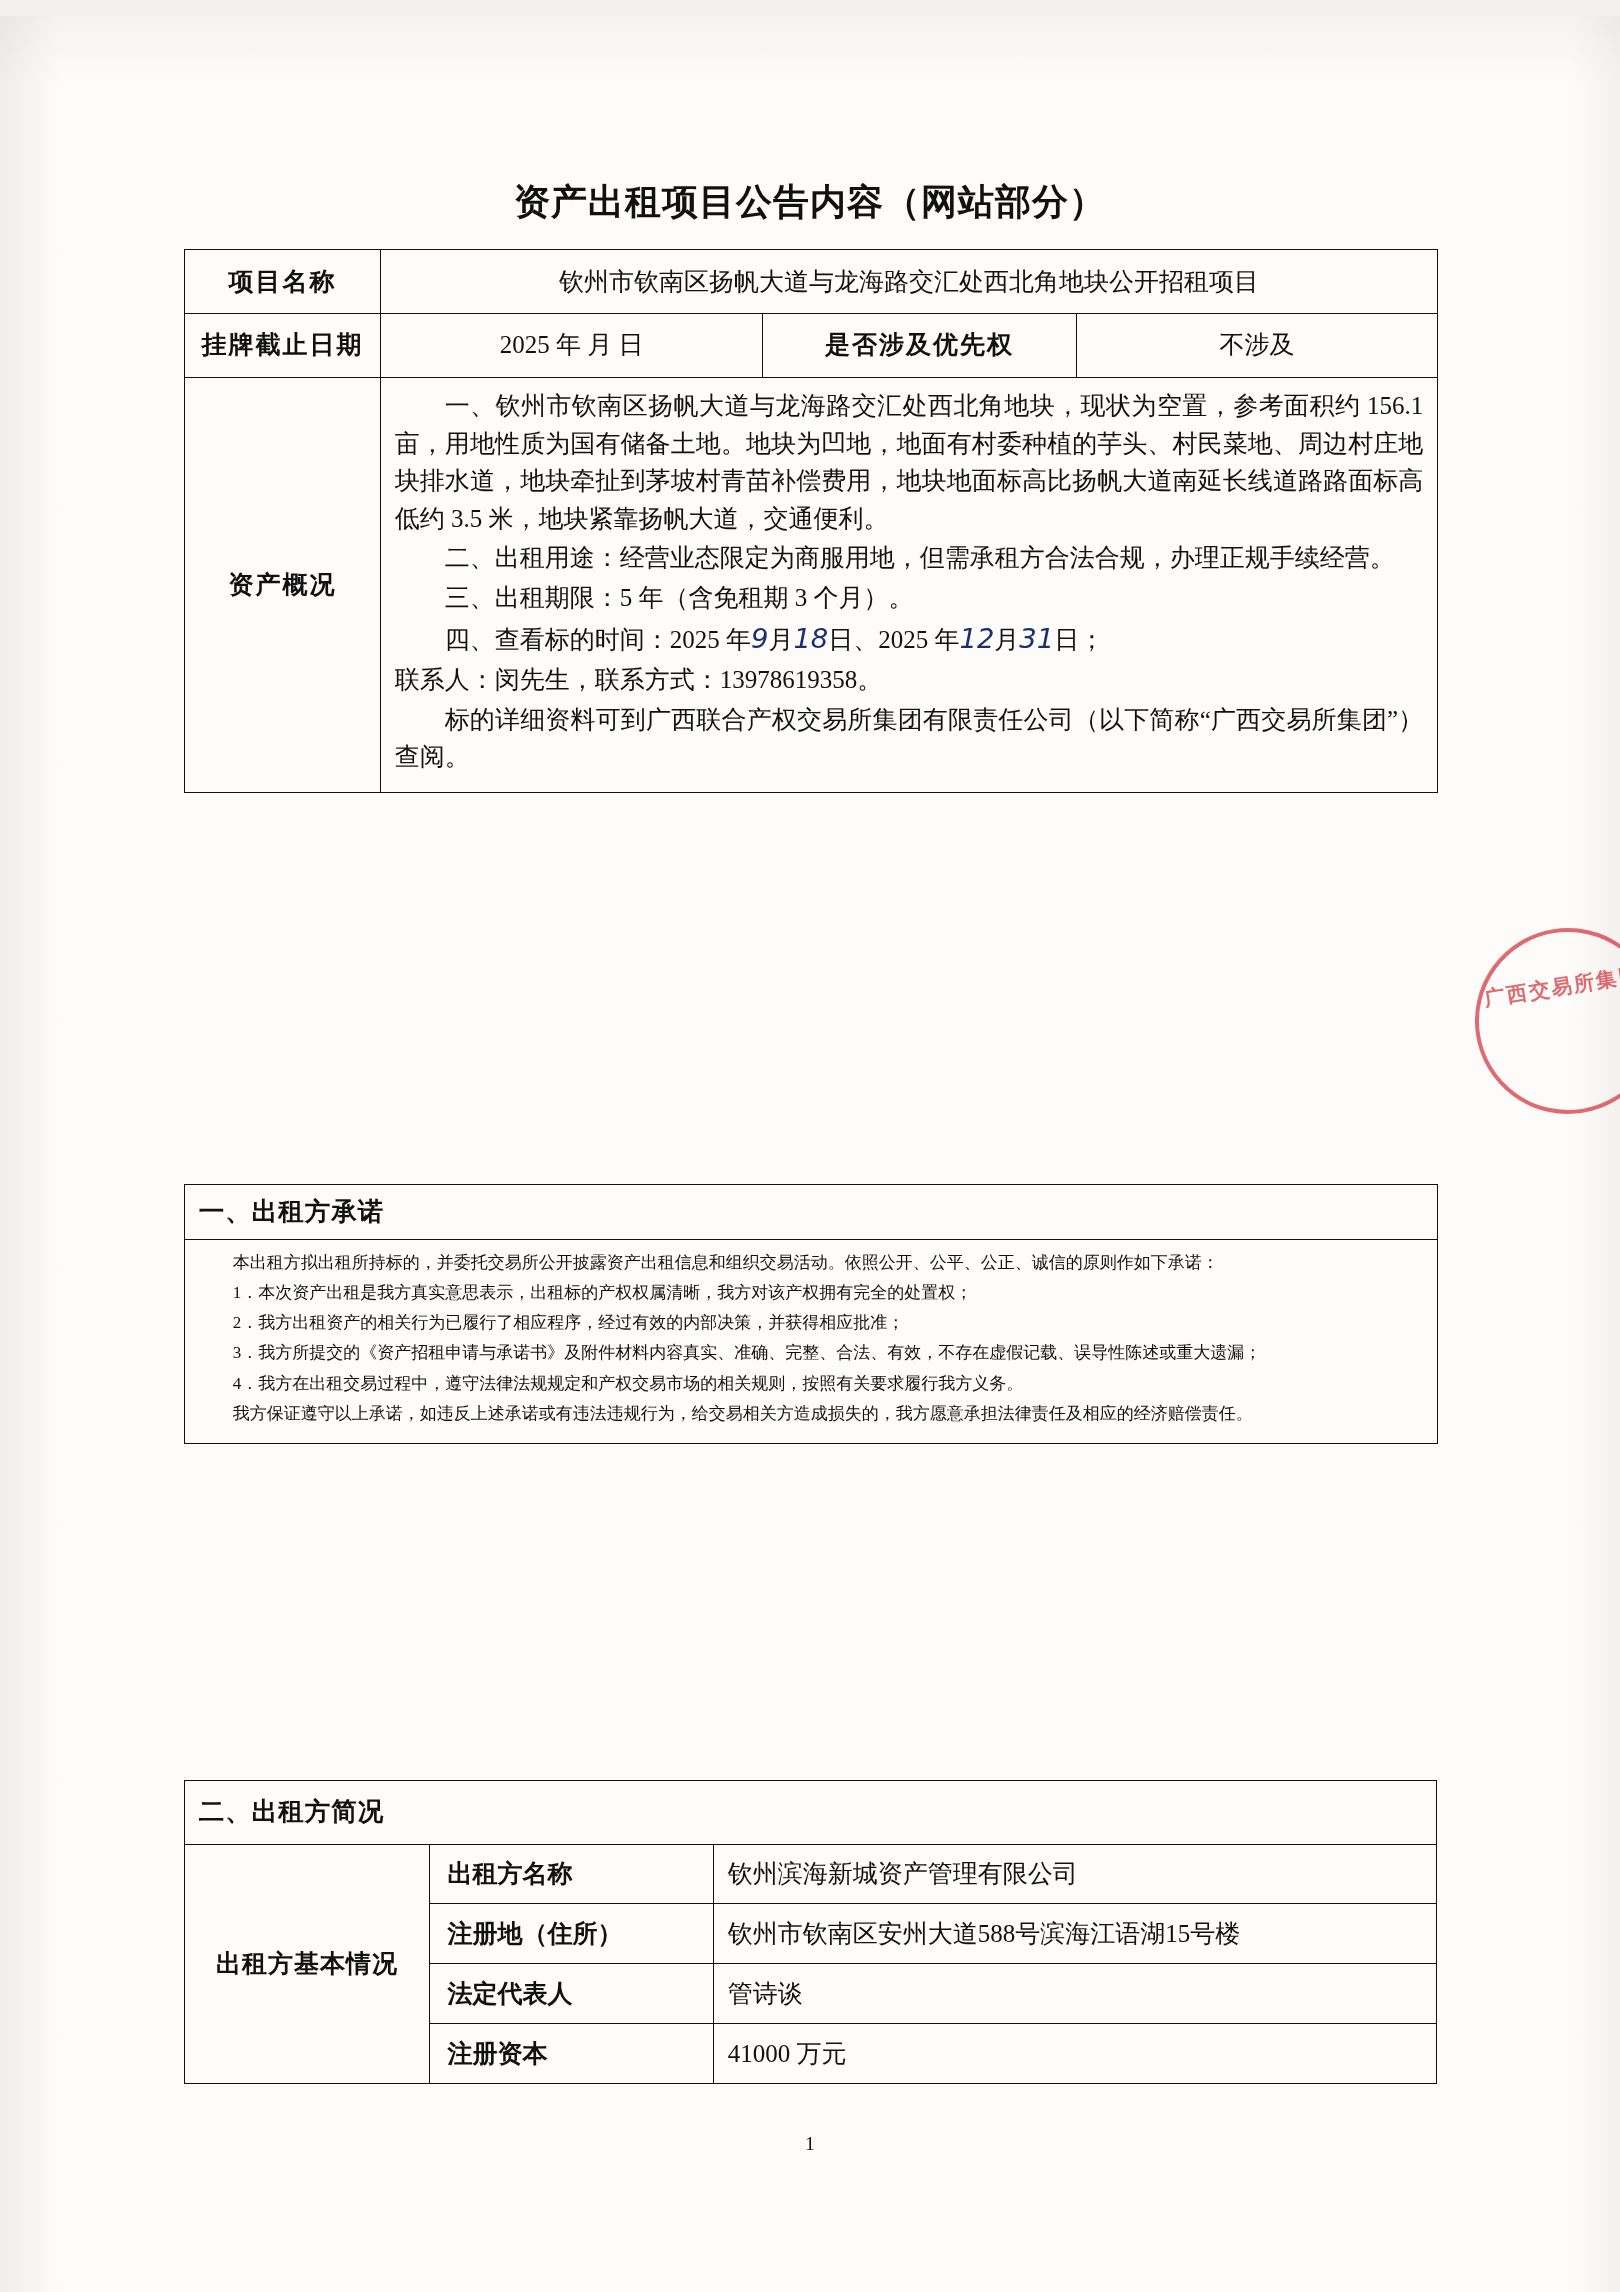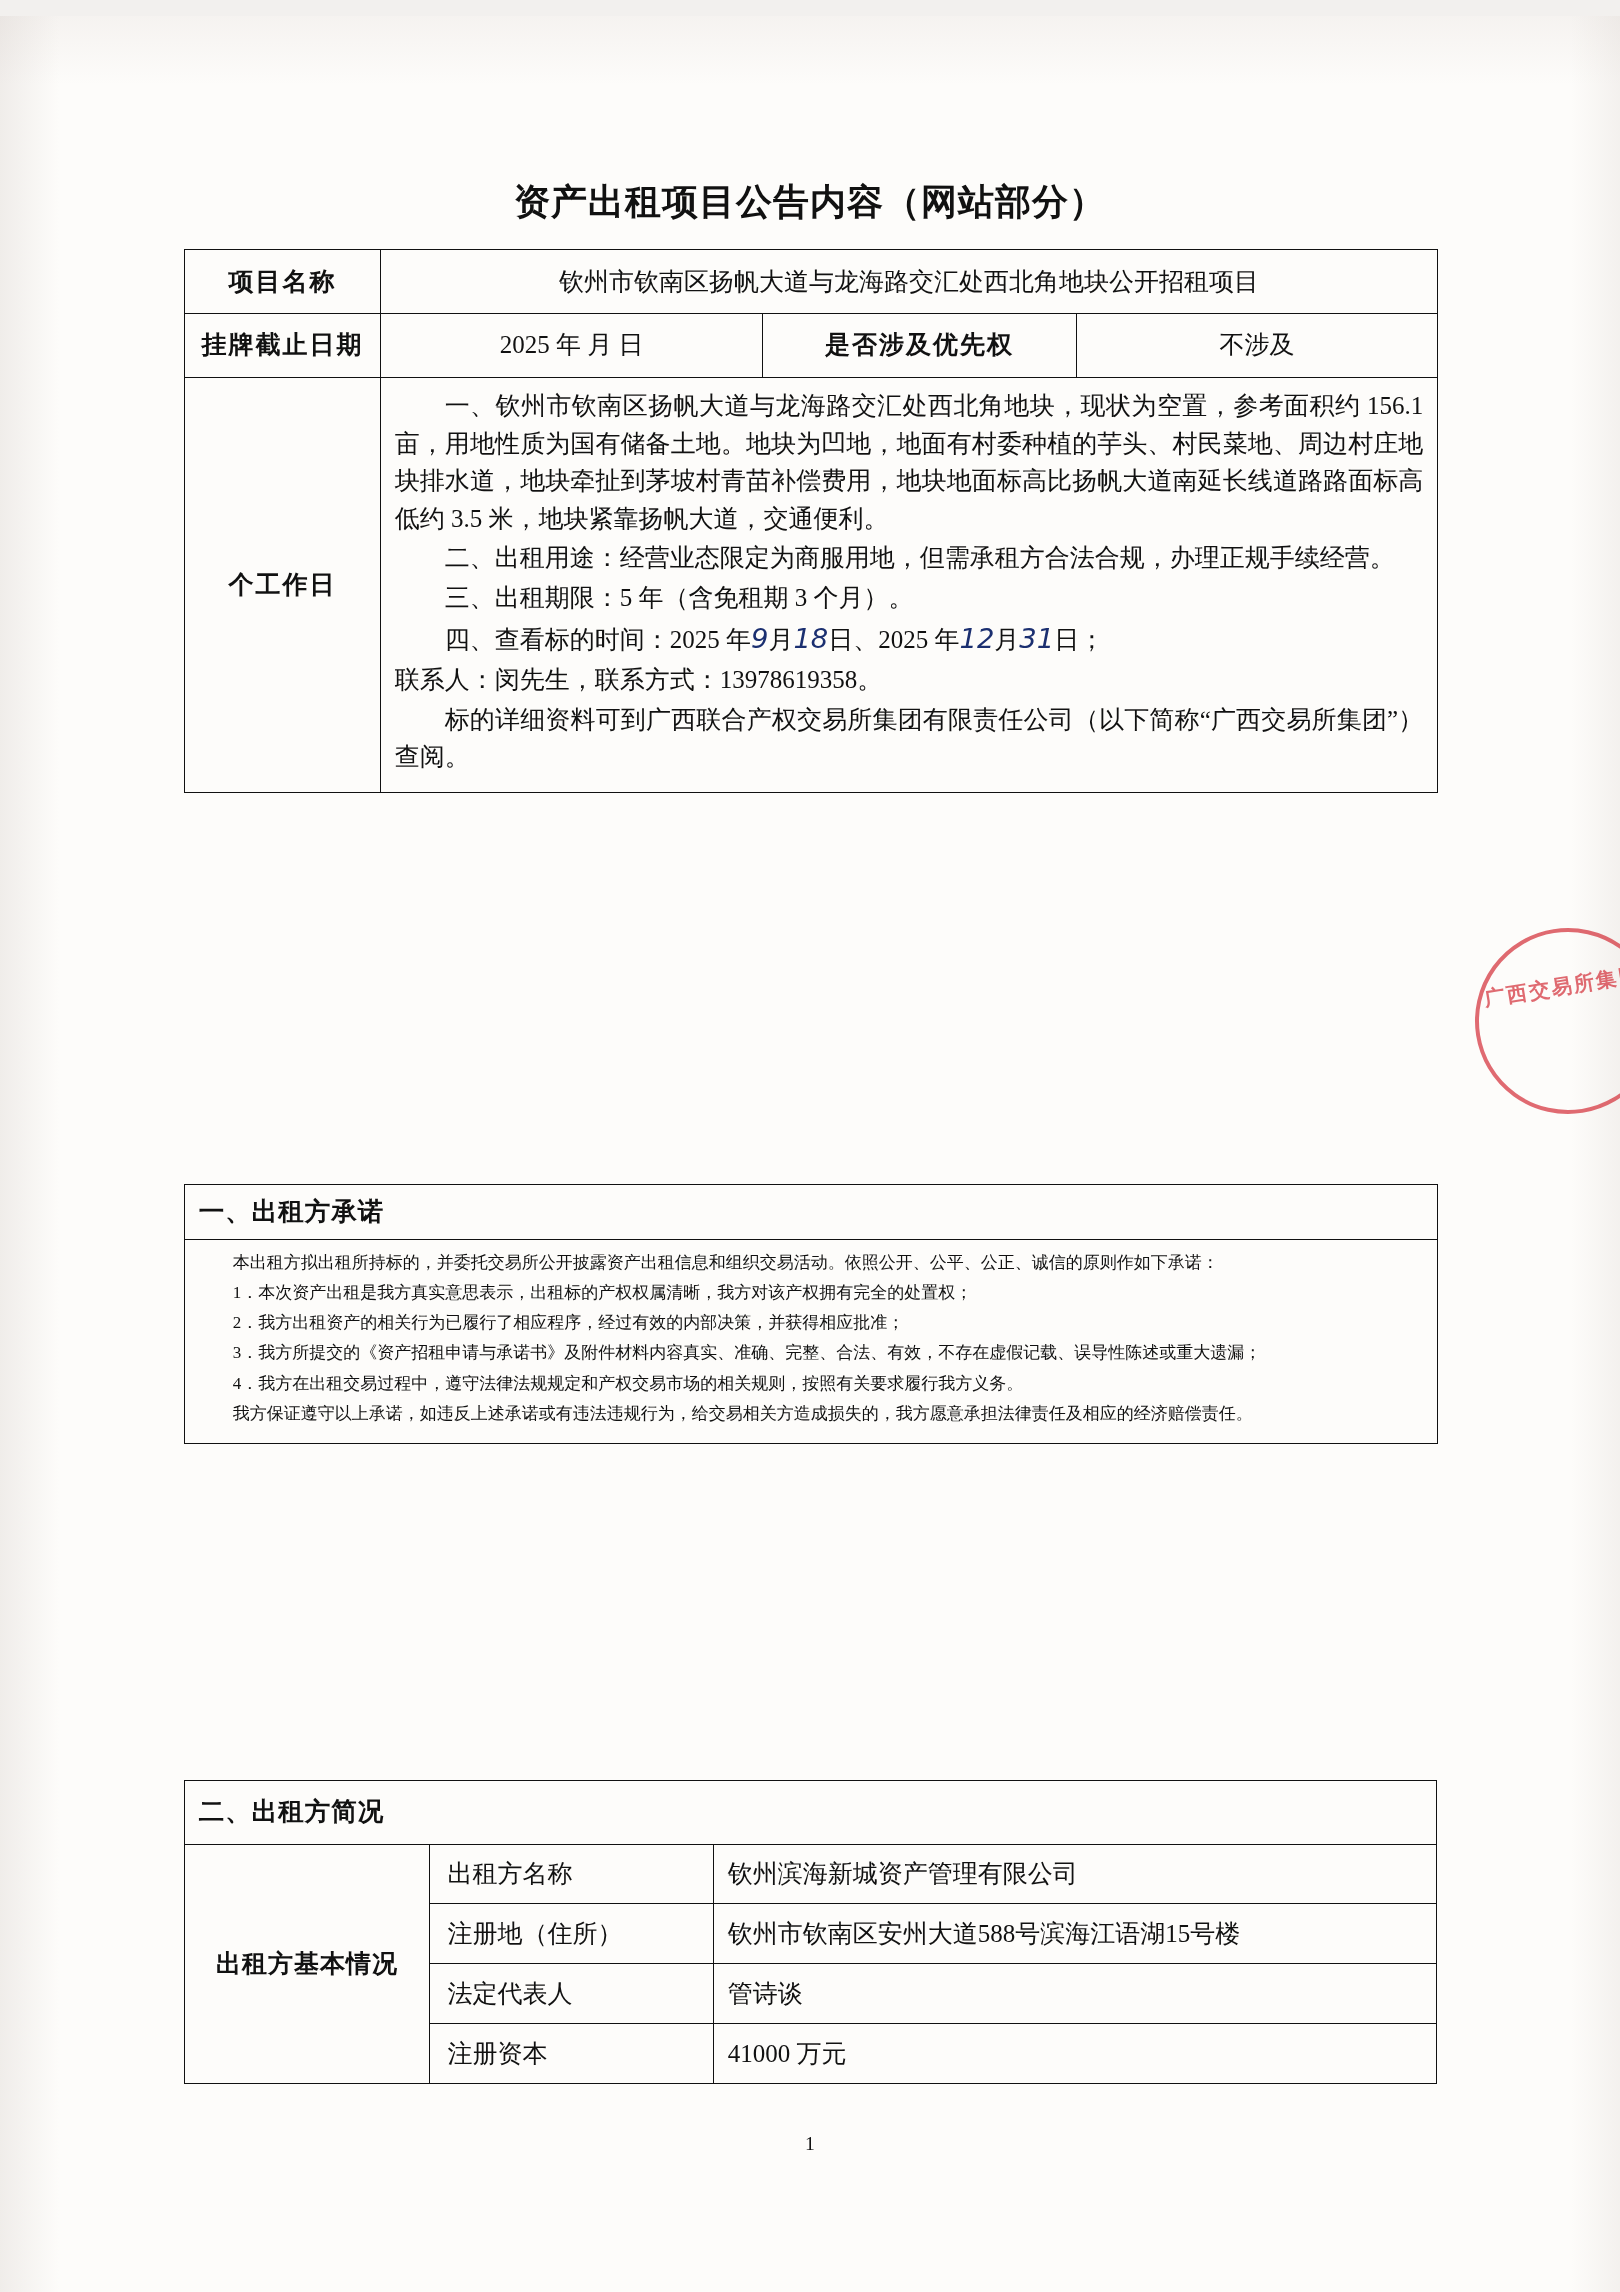--- a/index.html
+++ b/index.html
@@ -121,21 +121,21 @@
     letter-spacing: 1px;
   }
   .side-lbl {
     text-align: center;
     font-weight: bold;
     font-size: 25.5px;
     letter-spacing: 1px;
     line-height: 1.5;
   }
   .k {
-    font-weight: normal;
+    font-weight: bold;
     font-size: 25.5px;
     padding-left: 17.6px !important;
   }
   .v {
     font-size: 24.5px;
     padding-left: 13.7px !important;
   }
   .page-num {
     position: absolute;
     left: 0;
@@ -186,21 +186,21 @@
         <td class="lbl">项目名称</td>
         <td class="c" colspan="3">钦州市钦南区扬帆大道与龙海路交汇处西北角地块公开招租项目</td>
       </tr>
       <tr>
         <td class="lbl">挂牌截止日期</td>
         <td class="c">2025 年     月     日</td>
         <td class="lbl">是否涉及优先权</td>
         <td class="c">不涉及</td>
       </tr>
       <tr>
-        <td class="asset-cell">个工作日</td>
+        <td class="asset-cell">资产概况</td>
         <td class="asset-body" colspan="3">
           <p class="ind">一、钦州市钦南区扬帆大道与龙海路交汇处西北角地块，现状为空置，参考面积约 156.1 亩，用地性质为国有储备土地。地块为凹地，地面有村委种植的芋头、村民菜地、周边村庄地块排水道，地块牵扯到茅坡村青苗补偿费用，地块地面标高比扬帆大道南延长线道路路面标高低约 3.5 米，地块紧靠扬帆大道，交通便利。</p>
           <p class="ind">二、出租用途：经营业态限定为商服用地，但需承租方合法合规，办理正规手续经营。</p>
           <p class="ind">三、出租期限：5 年（含免租期 3 个月）。</p>
           <p class="ind">
             <span>四、查看标的时间：2025 年</span><span class="hand-blue">9</span><span>月</span><span class="hand-blue">18</span><span>日、2025 年</span><span class="hand-blue">12</span><span>月</span><span class="hand-blue">31</span><span>日；</span>
           </p>
           <p>联系人：闵先生，联系方式：13978619358。</p>
           <p class="ind">标的详细资料可到广西联合产权交易所集团有限责任公司（以下简称“广西交易所集团”）查阅。</p>
         </td>

